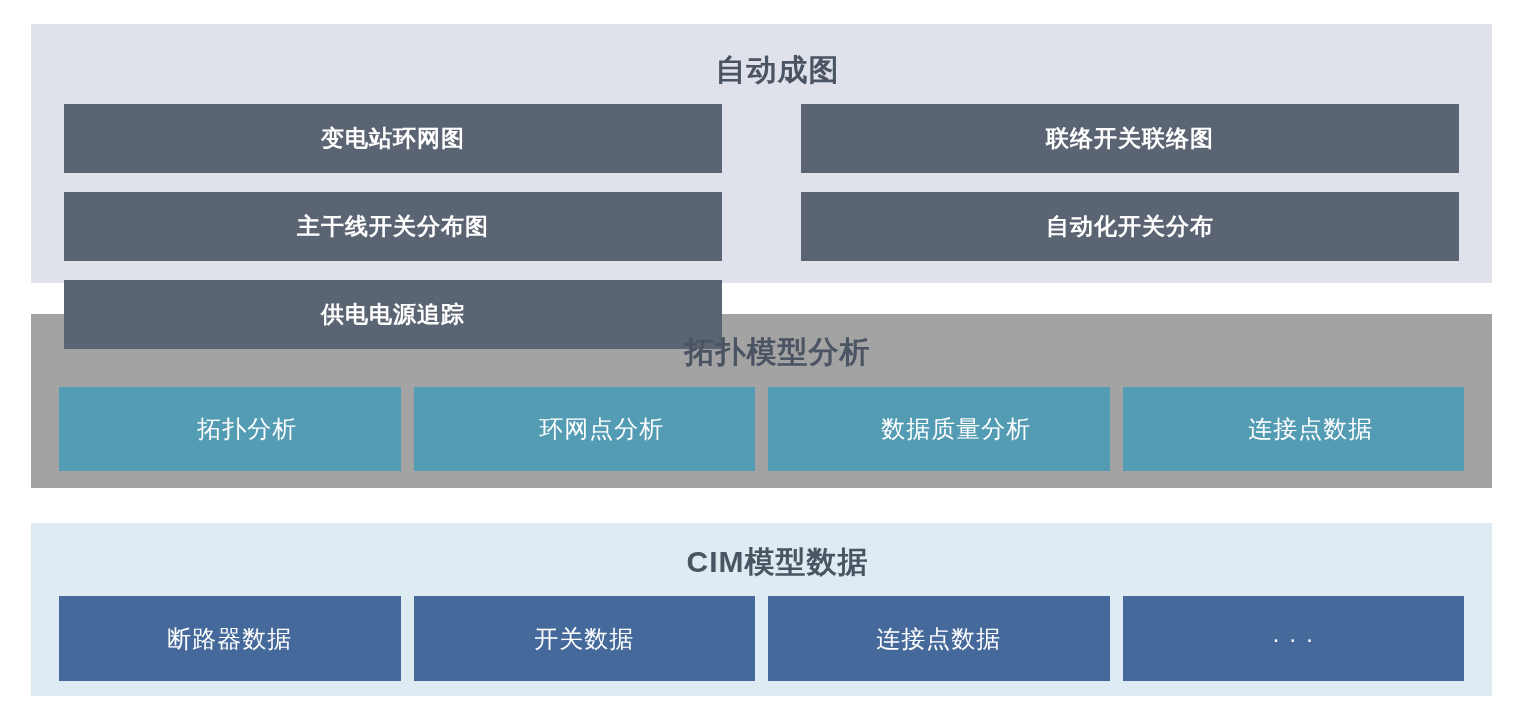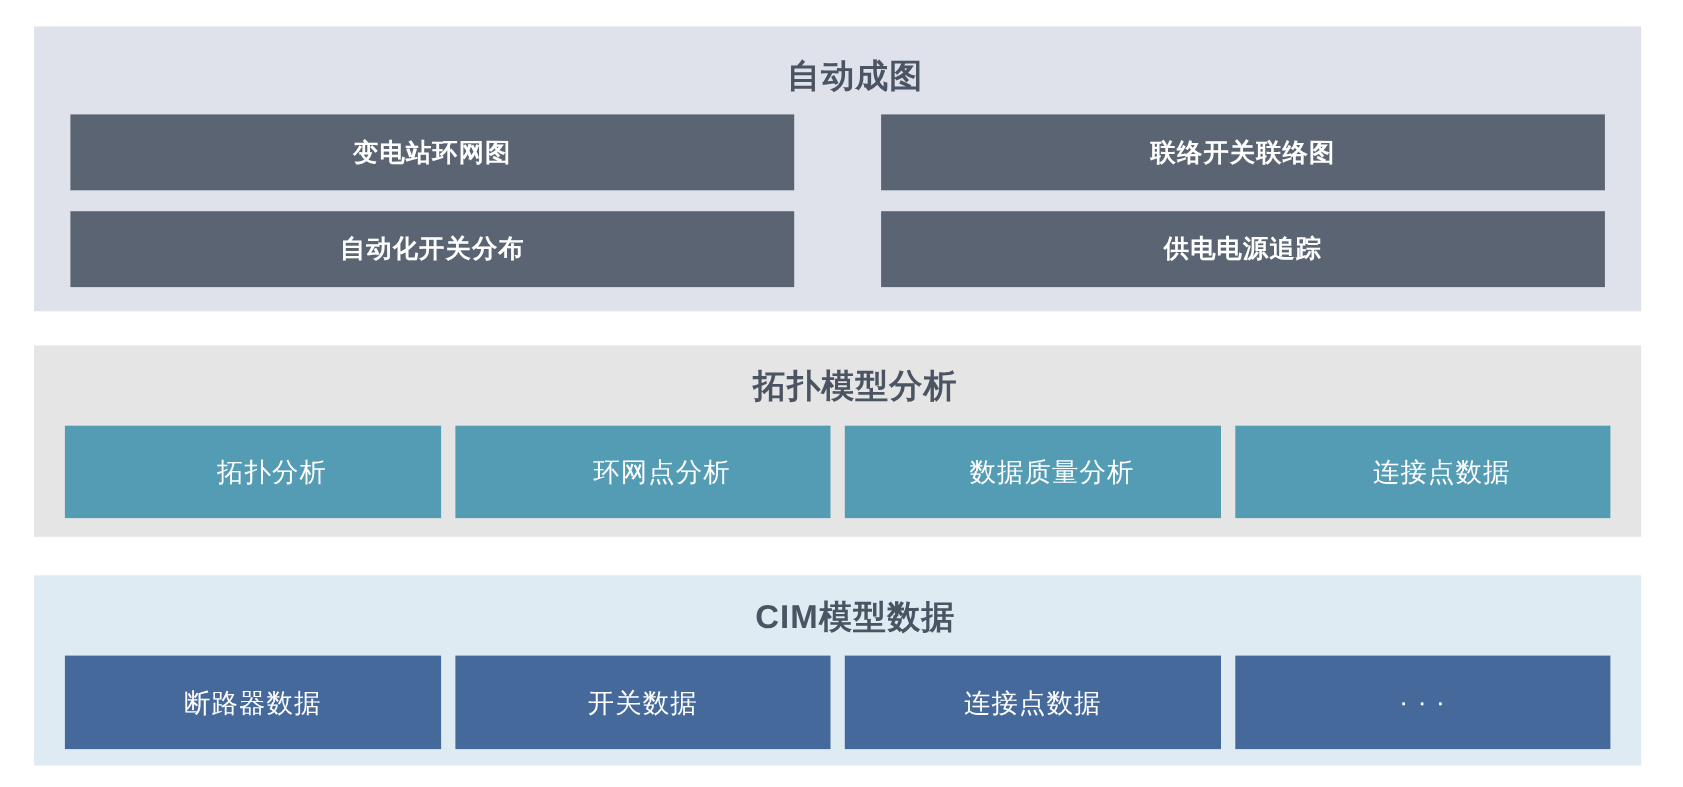--- a/index.html
+++ b/index.html
@@ -19,21 +19,21 @@
     box-sizing: border-box;
   }
   .band-top {
     margin-top: 24px;
     height: 259px;
     background: #dfe2ea;
     margin-bottom: 31px;
   }
   .band-mid {
     height: 174px;
-    background: #e5e5e5;
+    background: #a3a3a3;
     margin-bottom: 21px;
   }
   .band-bot {
     height: 173px;
     background: #deebf2;
     margin-top: 35px;
   }
 
   .band h2 {
     margin: 0;
@@ -99,20 +99,21 @@
 </head>
 <body>
 
 <div class="page">
 
   <section class="band band-top">
     <h2>自动成图</h2>
     <div class="grid grid-top">
       <div class="box box-dark">变电站环网图</div>
       <div class="box box-dark">联络开关联络图</div>
+      <div class="box box-dark">主干线开关分布图</div>
       <div class="box box-dark">自动化开关分布</div>
       <div class="box box-dark">供电电源追踪</div>
     </div>
   </section>
 
   <section class="band band-mid">
     <h2>拓扑模型分析</h2>
     <div class="grid grid-mid">
       <div class="box box-teal">拓扑分析</div>
       <div class="box box-teal">环网点分析</div>

